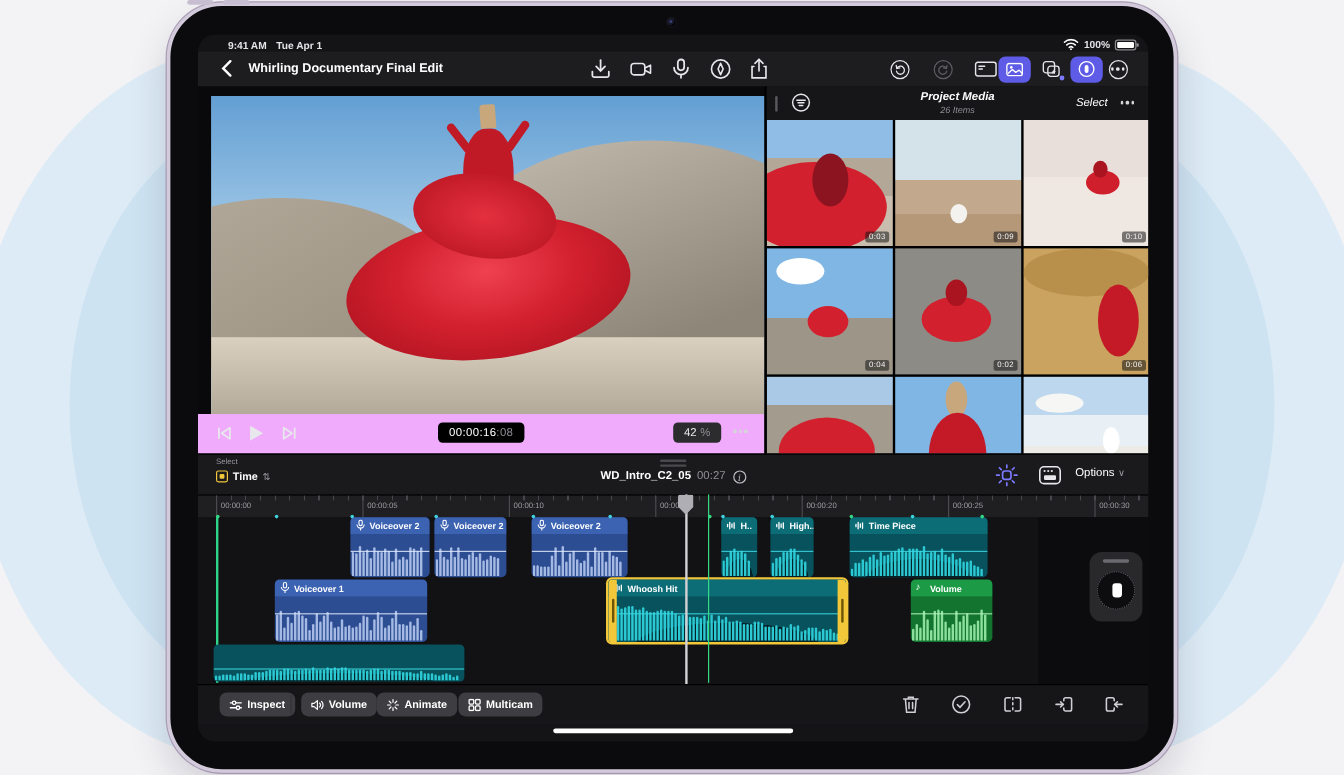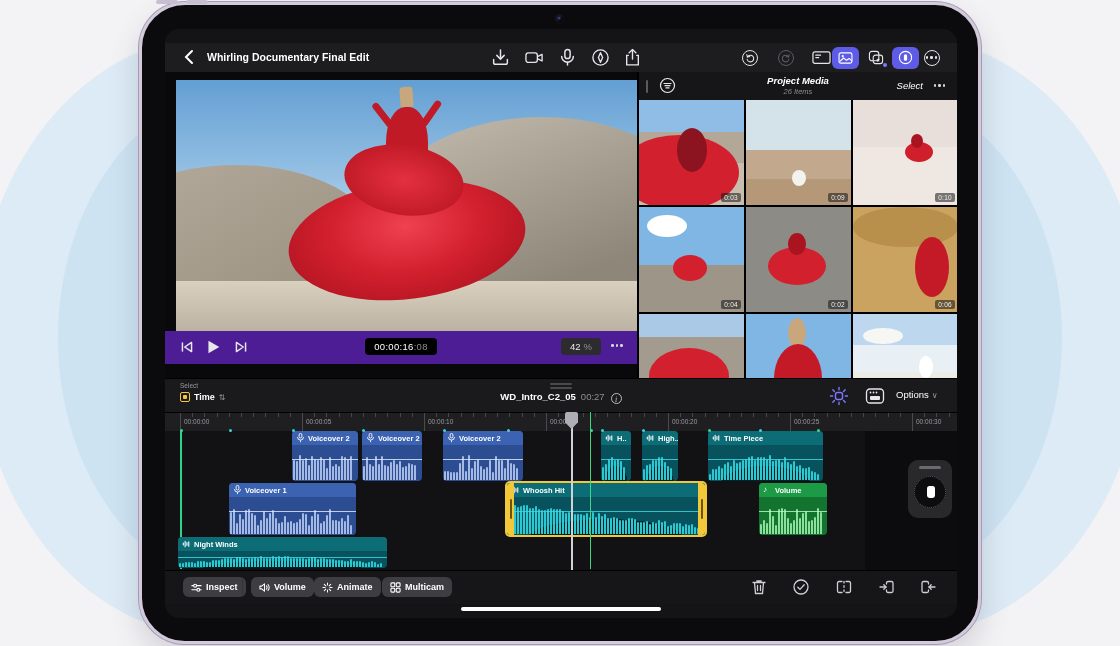--- a/index.html
+++ b/index.html
@@ -63,21 +63,21 @@
   .torso { position:absolute; left:210px; bottom:160px; width:42px; height:78px; border-radius:45% 45% 25% 25%; background:#c01a26; }
   .arm { position:absolute; width:30px; height:7px; background:#c01a26; border-radius:4px; }
   .arm-l { left:192px; bottom:226px; transform:rotate(52deg); }
   .arm-r { left:240px; bottom:228px; transform:rotate(-55deg); }
   .hat { position:absolute; left:224px; bottom:238px; width:13px; height:20px; background:#c8a77c; border-radius:3px 3px 1px 1px; transform:rotate(-4deg); }
   .title-card { position:absolute; left:0; top:84px; width:100%; text-align:center; color:#fff; }
   .title-main { font-family:"DejaVu Serif", serif; font-style:italic; font-weight:bold; font-size:43px; letter-spacing:1px; line-height:1;
                 text-shadow:0 1px 6px rgba(0,0,0,.25); }
   .title-sub { margin-top:8px; font-size:13.5px; text-shadow:0 1px 4px rgba(0,0,0,.3); }
 
-  .transport { position:absolute; left:0; top:259px; width:472px; height:33px; background:#4c1d95; }
+  .transport { position:absolute; left:0; top:273px; width:472px; height:33px; background:#f0abfc; }
   .tr-icon { position:absolute; top:8px; width:16px; height:16px; color:#e8e8ec; display:flex; align-items:center; justify-content:center; }
   .tc-pill { position:absolute; left:200px; top:7px; width:72px; height:17px; background:#000; border-radius:4px;
              display:flex; align-items:center; justify-content:center; font-size:9.5px; color:#fff; letter-spacing:.3px; }
   .tc-pill .frames { color:#8e8e93; }
   .zoom-pill { position:absolute; left:396px; top:7px; width:40px; height:17px; background:#2c2c2f; border-radius:4px;
                display:flex; align-items:center; justify-content:center; gap:3px; font-size:9.5px; }
   .zoom-pill .pct { color:#8e8e93; }
   .more-dots { position:absolute; left:446px; top:13px; color:#d5d5d8; }
 
   
@@ -180,20 +180,38 @@
   <div class="bg-ellipse e3"></div>
   <div class="bg-ellipse e4"></div>
 
   <div class="device">
     <div class="vol-btn vol1"></div>
     <div class="vol-btn vol2"></div>
     <div class="camera"></div>
 
     <div class="screen">
 
+      <div class="statusbar">
+        <div class="status-left">
+          <span>9:41 AM</span>
+          <span>Tue Apr 1</span>
+        </div>
+        <div class="status-right">
+          <svg class="wifi" width="13" height="10" viewBox="0 0 13 10" fill="none" stroke="#fff" stroke-width="1.3" stroke-linecap="round">
+            <path d="M1 3.2a8 8 0 0 1 11 0"></path>
+              <path d="M3 5.4a5 5 0 0 1 7 0"></path>
+              <path d="M5 7.6a2.2 2.2 0 0 1 3 0"></path>
+              <circle cx="6.5" cy="9" r=".8" fill="#fff" stroke="none"></circle>
+          </svg>
+          <span style="font-size:8.5px;">100%</span>
+          <span class="battery">
+              <i></i>
+            </span>
+        </div>
+      </div>
 
       <div class="apptoolbar">
         <div class="back-btn">
           <svg viewBox="0 0 18 18" fill="none" stroke="currentColor" stroke-width="2" stroke-linecap="round">
               <polyline points="11,3 5,9 11,15"></polyline>
             </svg>
         </div>
         <div class="app-title">Whirling Documentary Final Edit</div>
 
         <div class="tb-icon" style="left:326px">
@@ -805,26 +823,20 @@
                   <i style="height: 43%;"></i>
                   <i style="height: 49%;"></i>
                   <i style="height: 57%;"></i>
                   <i style="height: 89%;"></i>
                   <i style="height: 74%;"></i>
                 </div>
                 <div class="vol-line"></div>
               </div>
             </div>
             <div class="clip sfx" style="left: 13px; top: 106px; width: 209px; height: 31px;">
-              <div class="clip-head">
-                <svg class="hicon" viewBox="0 0 9 11" stroke="currentColor" stroke-width="1.2" stroke-linecap="round">
-                  <path d="M1 4.5v2M3 2.5v6M5 4v3M7 3v5" fill="none"></path>
-                </svg>
-                <span>Night Winds</span>
-              </div>
               <div class="clip-body">
                 <div class="wave">
                   <i style="height: 33%;"></i>
                   <i style="height: 31%;"></i>
                   <i style="height: 36%;"></i>
                   <i style="height: 37%;"></i>
                   <i style="height: 40%;"></i>
                   <i style="height: 32%;"></i>
                   <i style="height: 50%;"></i>
                   <i style="height: 48%;"></i>

